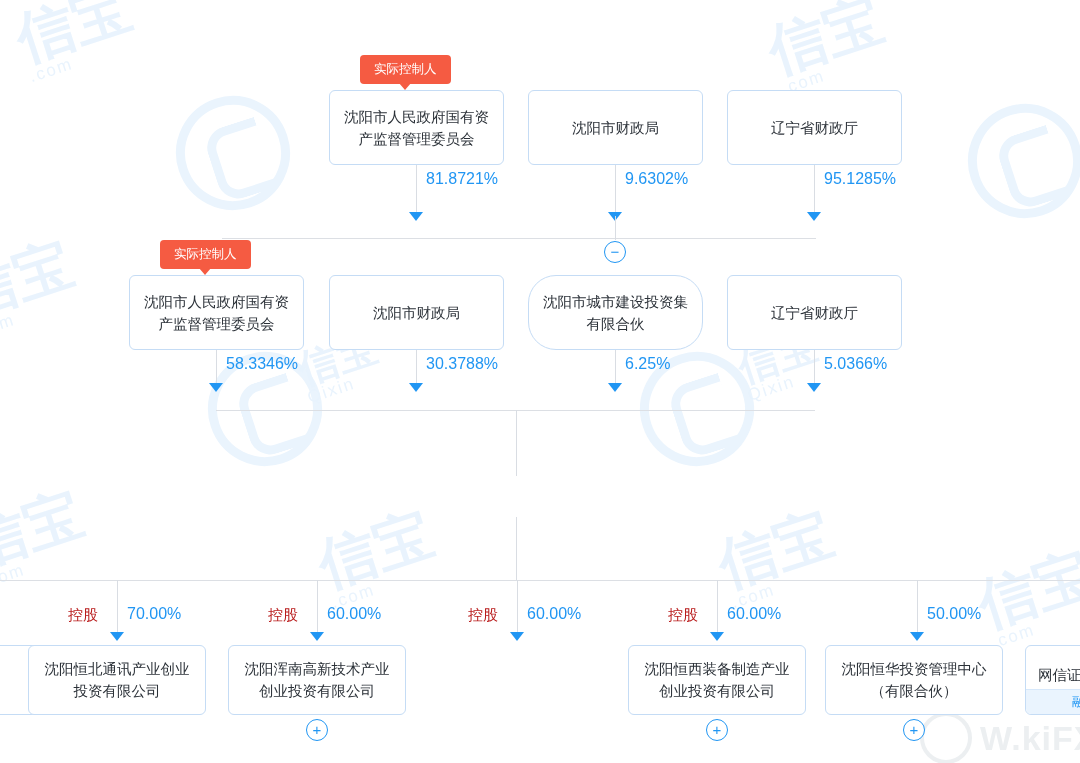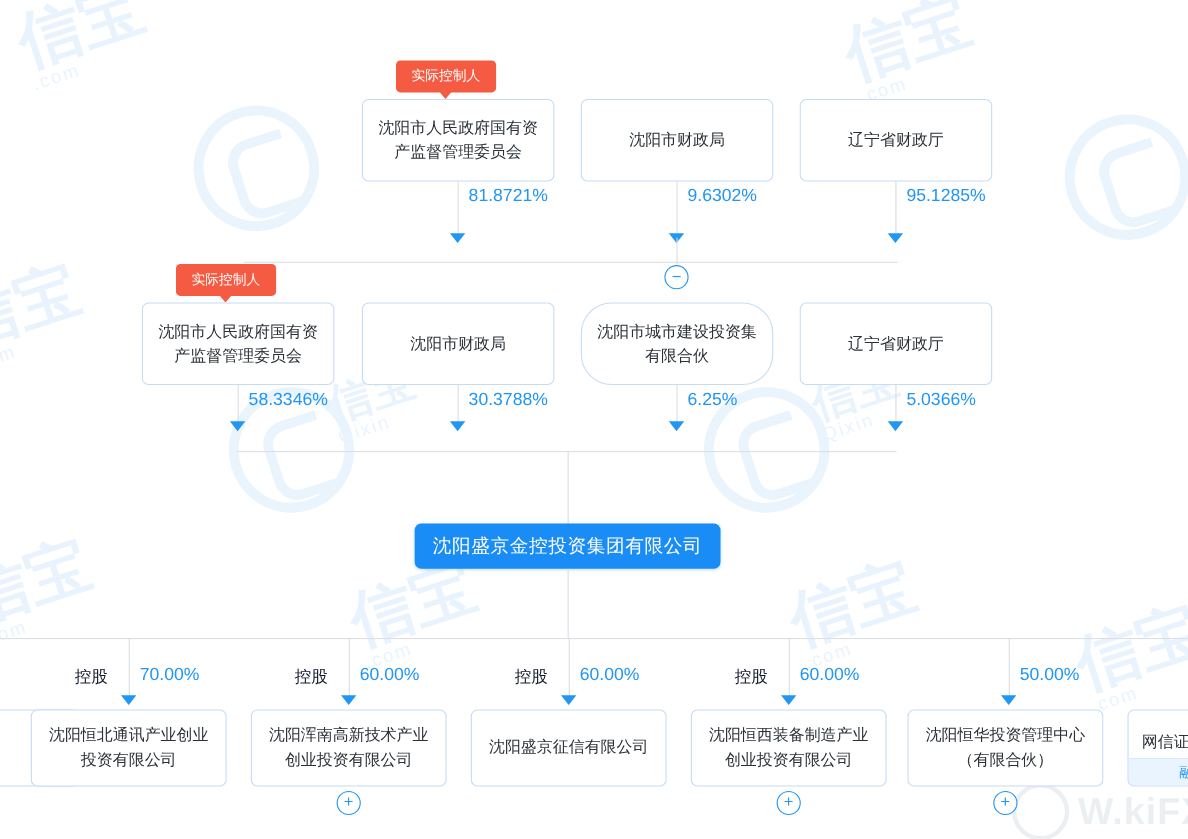--- a/index.html
+++ b/index.html
@@ -70,21 +70,21 @@
     color:#2196f3;font-size:13px;
     display:flex;align-items:center;justify-content:center;
   }
   .node.has-foot{align-items:flex-start;padding-top:18px;}
 
   
   .pct{
     position:absolute;color:#2196f3;font-size:16px;white-space:nowrap;
   }
   .reltag{
-    position:absolute;color:#0f172a;font-size:15px;white-space:nowrap;
+    position:absolute;color:#b91c1c;font-size:15px;white-space:nowrap;
   }
 
   
   .badge{
     position:absolute;background:#f55b42;color:#fff;
     font-size:12.5px;border-radius:4px;
     padding:6px 14px;white-space:nowrap;
     display:flex;align-items:center;justify-content:center;
   }
   .badge::after{
@@ -230,23 +230,20 @@
 
   <div class="vline" style="left:814px;top:350px;height:36px;"></div>
   <div class="arrow" style="left:807px;top:383px;"></div>
   <div class="pct" style="left:824px;top:355px;">
     <span>5.0366%</span>
   </div>
 
   <div class="hline" style="left:216px;top:410px;width:599px;"></div>
   <div class="vline" style="left:516px;top:410px;height:66px;"></div>
 
-  <div class="node-main" style="left:377px;top:476px;width:278px;height:41px;">
-    <span>沈阳盛京金控投资集团有限公司</span>
-  </div>
 
   <div class="vline" style="left:516px;top:517px;height:63px;"></div>
   <div class="hline" style="left:0px;top:580px;width:1080px;"></div>
 
   <div class="vline" style="left:117px;top:580px;height:55px;"></div>
   <div class="arrow" style="left:110px;top:632px;"></div>
   <div class="reltag" style="left:68px;top:606px;">
     <span>控股</span>
   </div>
   <div class="pct" style="left:127px;top:605px;">
@@ -300,23 +297,20 @@
   <div class="node" style="left:228px;top:645px;width:178px;height:70px;">
     <span class="txt">
       <span>沈阳浑南高新技术产业</span><br>
       <span>创业投资有限公司</span>
     </span>
   </div>
   <div class="toggle" style="left:306px;top:719px;">
     <span>+</span>
   </div>
 
-  <div class="node" style="left:428px;top:645px;width:178px;height:70px;">
-    <span class="txt">沈阳盛京征信有限公司</span>
-  </div>
 
   <div class="node" style="left:628px;top:645px;width:178px;height:70px;">
     <span class="txt">
       <span>沈阳恒西装备制造产业</span><br>
       <span>创业投资有限公司</span>
     </span>
   </div>
   <div class="toggle" style="left:706px;top:719px;">
     <span>+</span>
   </div>

